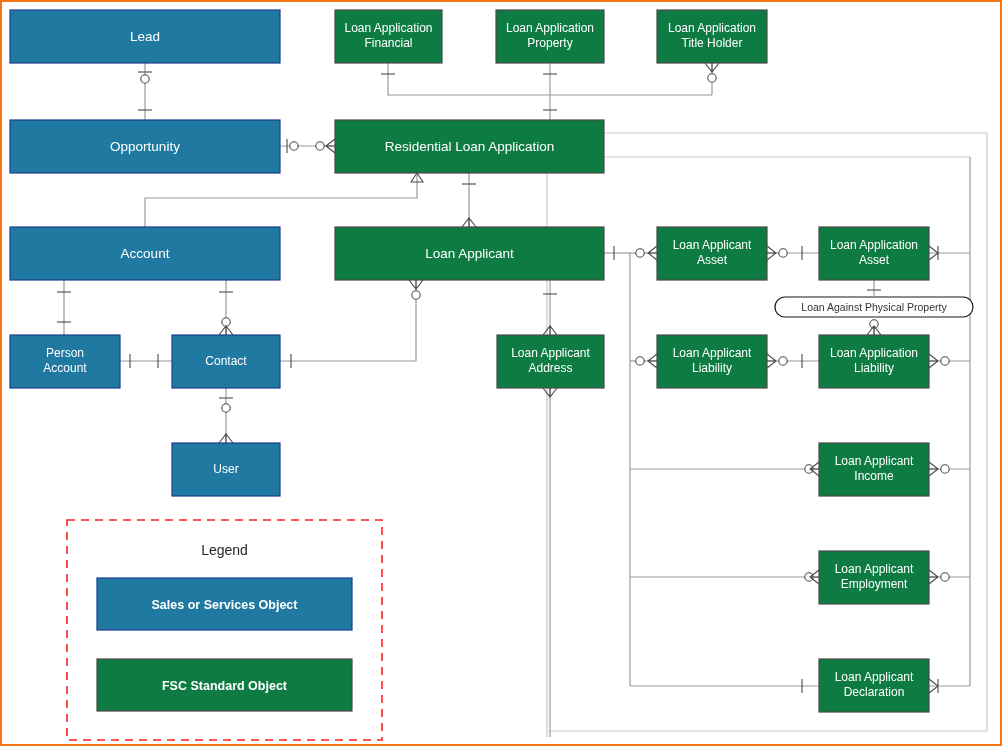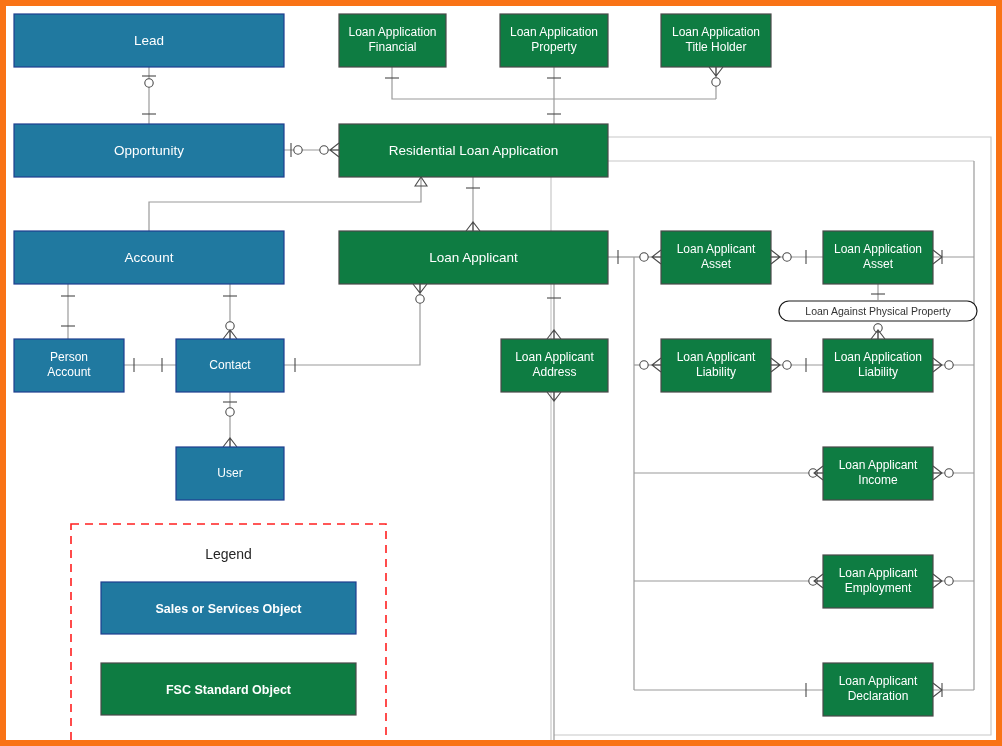--- a/index.html
+++ b/index.html
@@ -1,18 +1,18 @@
 <!DOCTYPE html>
 <html><head>
 <meta charset="utf-8">
 <style>
   html,body{margin:0;padding:0;background:#ffffff;}
   body{font-family:"Liberation Sans",sans-serif;}
   #canvas{position:relative;width:1002px;height:746px;background:#ffffff;
-          box-sizing:border-box;border:6px solid #f97316;overflow:hidden;}
+          box-sizing:border-box;border:2px solid #f97316;overflow:hidden;}
   svg{position:absolute;left:0;top:0;width:1002px;height:746px;}
   .ent-rect{stroke-width:1.2;}
   .ent-label{fill:#ffffff;font-family:"Liberation Sans",sans-serif;
              text-anchor:middle;dominant-baseline:middle;}
   .ent-label tspan{fill:#ffffff;}
   .legend-title{fill:#262626;font-size:14px;text-anchor:middle;}
   .legend-label{fill:#ffffff;font-size:12.5px;font-weight:bold;text-anchor:middle;}
   .rel-label{fill:#333333;font-size:10.5px;text-anchor:middle;}
   .link{stroke:#9a9a9a;stroke-width:1.2;fill:none;}
   .notation{stroke:#4a4a4a;stroke-width:1.1;fill:none;}

